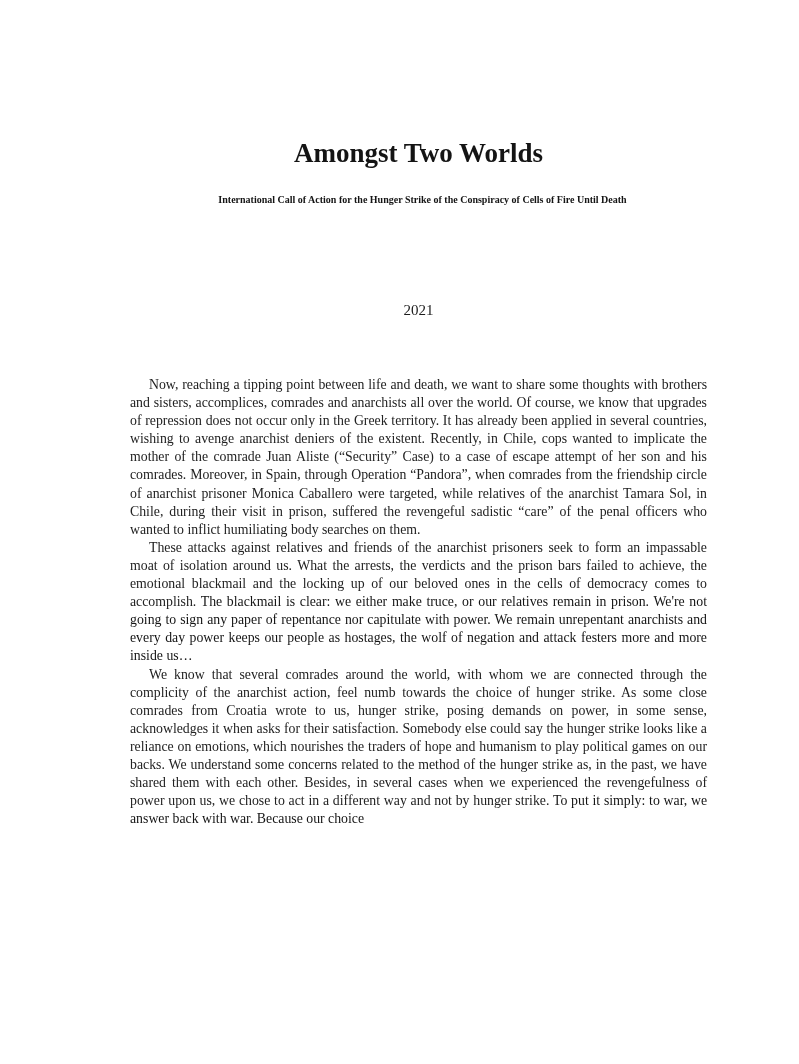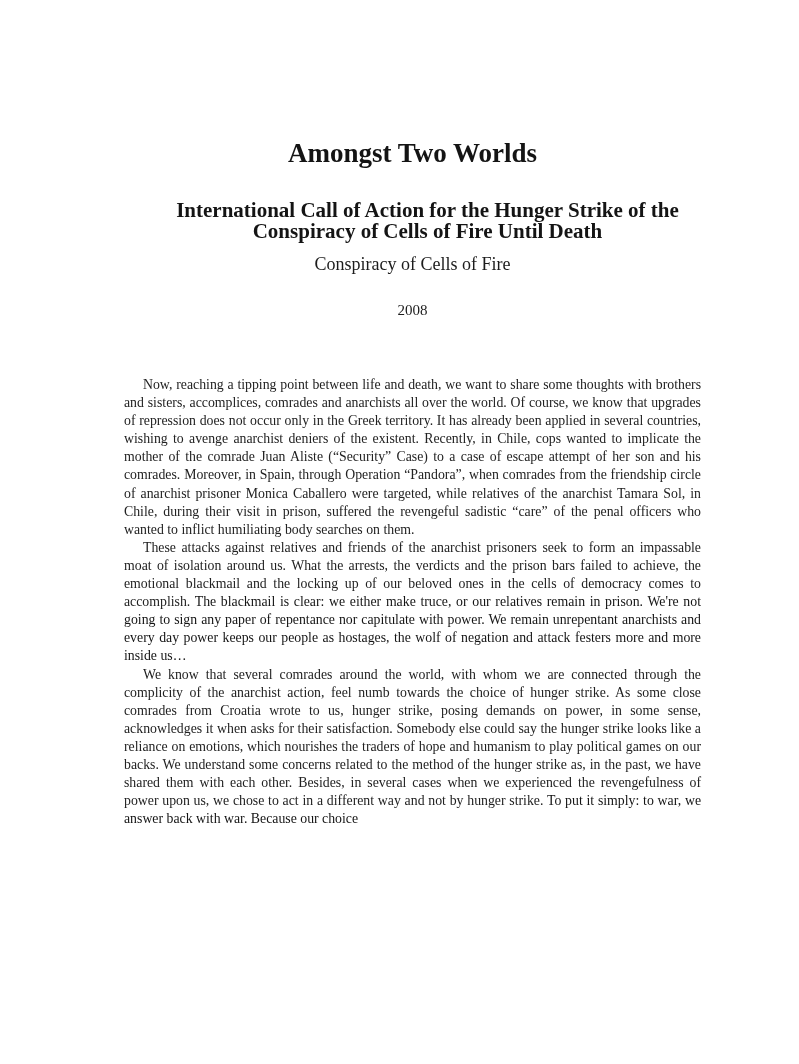--- a/index.html
+++ b/index.html
@@ -11,35 +11,35 @@
     position: relative;
     width: 799px;
     height: 1064px;
     background: #ffffff;
     overflow: hidden;
     font-family: "Liberation Serif", "DejaVu Serif", serif;
     color: #1c1c1c;
   }
   .col {
     position: absolute;
-    left: 124px;
+    left: 130px;
     width: 577px;
   }
   .doc-title {
     top: 138px;
     margin: 0;
     font-size: 27px;
     font-weight: bold;
     text-align: center;
     color: #141414;
   }
   .doc-subtitle {
     top: 185px;
-    margin: 15px;
-    font-size: 21px;
+    margin: 4px;
+    font-size: 10px;
     font-weight: bold;
     line-height: 21px;
     text-align: center;
     color: #141414;
   }
   .doc-author {
     top: 254px;
     font-size: 18px;
     font-weight: normal;
     text-align: center;
@@ -69,22 +69,21 @@
   }
 </style>
 </head>
 <body>
 
 <div class="page">
   <h1 class="col doc-title">Amongst Two Worlds</h1>
 
   <h2 class="col doc-subtitle">International Call of Action for the Hunger Strike of the Conspiracy of Cells of Fire Until Death</h2>
 
-  <div class="col doc-author">Conspiracy of Cells of Fire</div>
 
-  <div class="col doc-year">2008</div>
+  <div class="col doc-year">2021</div>
 
   <div class="col doc-body">
       <p><span>Now, reaching a tipping point between life and death, we want to share some thoughts with brothers and sisters, accomplices, comrades and anarchists all over the world. Of course, we know that upgrades of repression does not occur only in the Greek territory. It has already been applied in several countries, wishing to avenge anarchist deniers of the existent. Recently, in Chile, cops wanted to implicate the mother of the comrade Juan Aliste (“Security” Case) to a case of escape attempt of her son and his comrades. Moreover, in Spain, through Operation “Pandora”, when comrades from the friendship circle of anarchist prisoner Monica Caballero were targeted, while relatives of the anarchist Tamara Sol, in Chile, during their visit in prison, suffered the revengeful sadistic “care” of the penal officers who wanted to inflict humiliating body searches on them.</span></p>
       <p><span>These attacks against relatives and friends of the anarchist prisoners seek to form an impassable moat of isolation around us. What the arrests, the verdicts and the prison bars failed to achieve, the emotional blackmail and the locking up of our beloved ones in the cells of democracy comes to accomplish. </span><span class="bold">The blackmail is clear: we either make truce, or our relatives remain in prison. We're not going to sign any paper of repentance nor capitulate with power. We remain unrepentant anarchists and every day power keeps our people as hostages, the wolf of negation and attack festers more and more inside us…</span></p>
       <p><span>We know that several comrades around the world, with whom we are connected through the complicity of the anarchist action, feel numb towards the choice of hunger strike. As some close comrades from Croatia wrote to us, hunger strike, posing demands on power, in some sense, acknowledges it when asks for their satisfaction. Somebody else could say the hunger strike looks like a reliance on emotions, which nourishes the traders of hope and humanism to play political games on our backs. We understand some concerns related to the method of the hunger strike as, in the past, we have shared them with each other. Besides, in several cases when we experienced the revengefulness of power upon us, we chose to act in a different way and not by hunger strike. </span><span class="bold">To put it simply: to war, we answer back with war. Because our choice</span></p>
     </div>
 </div>
 
 </body></html>

